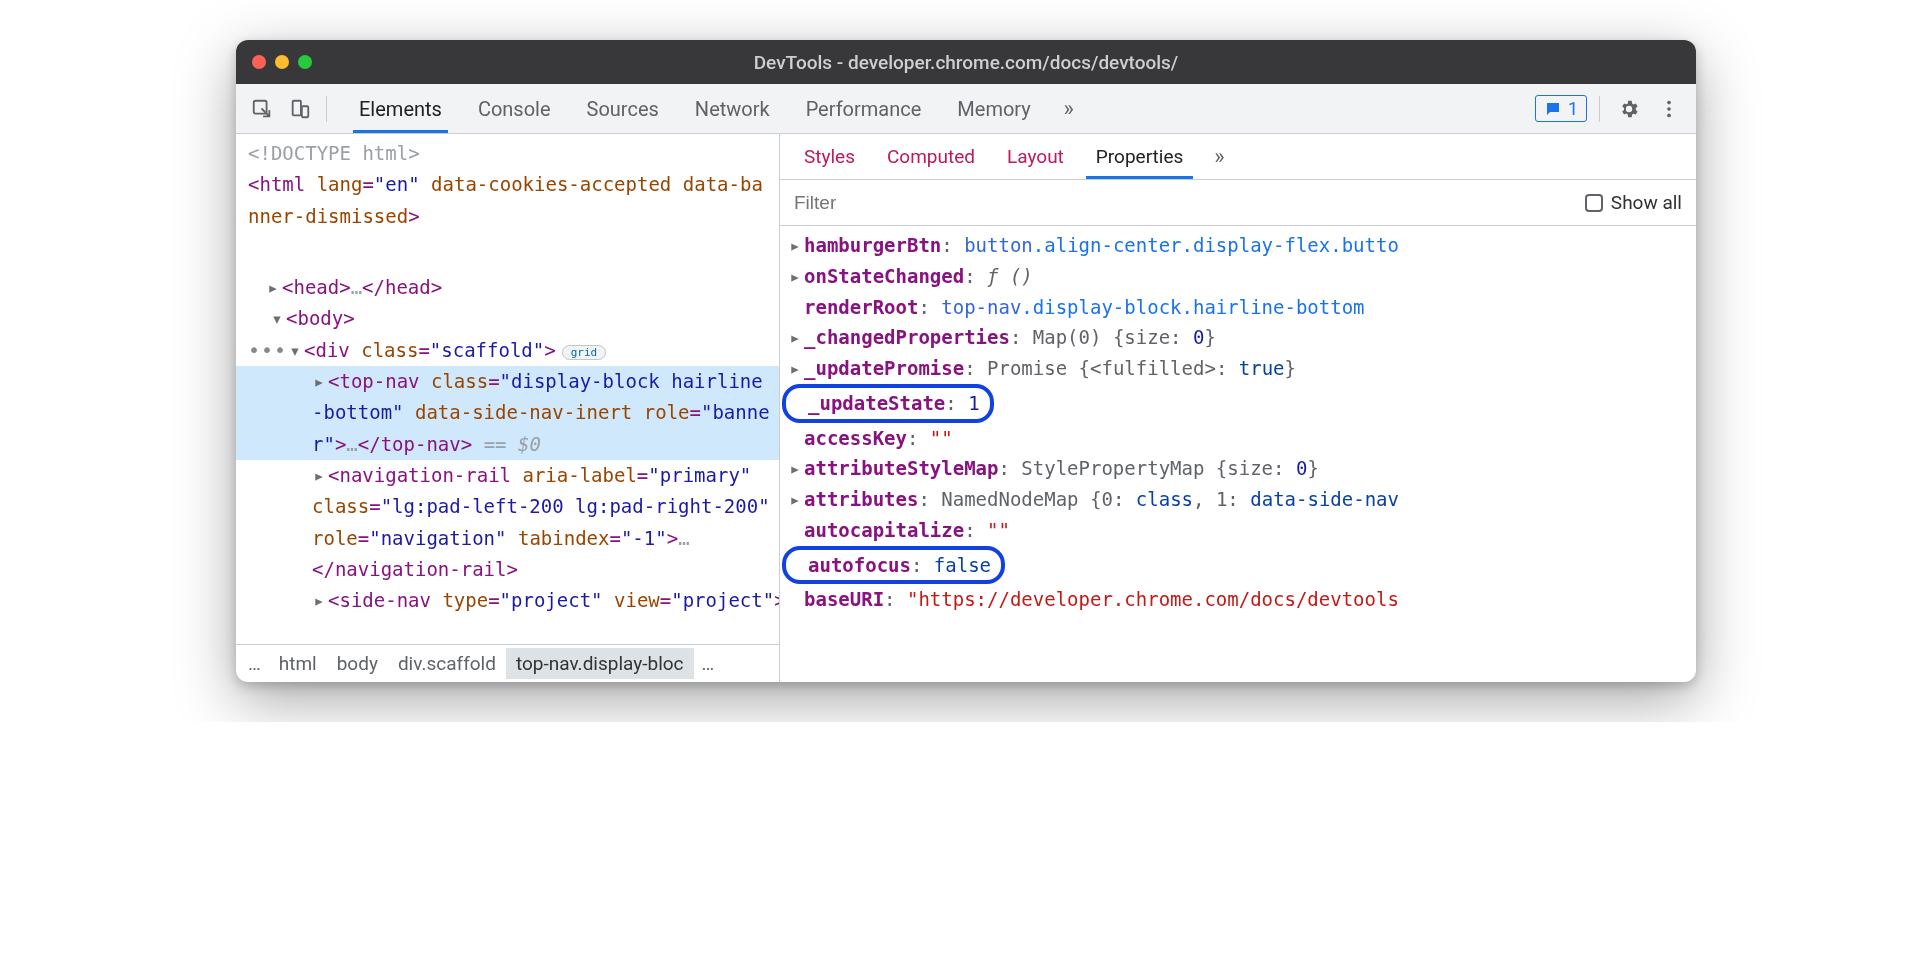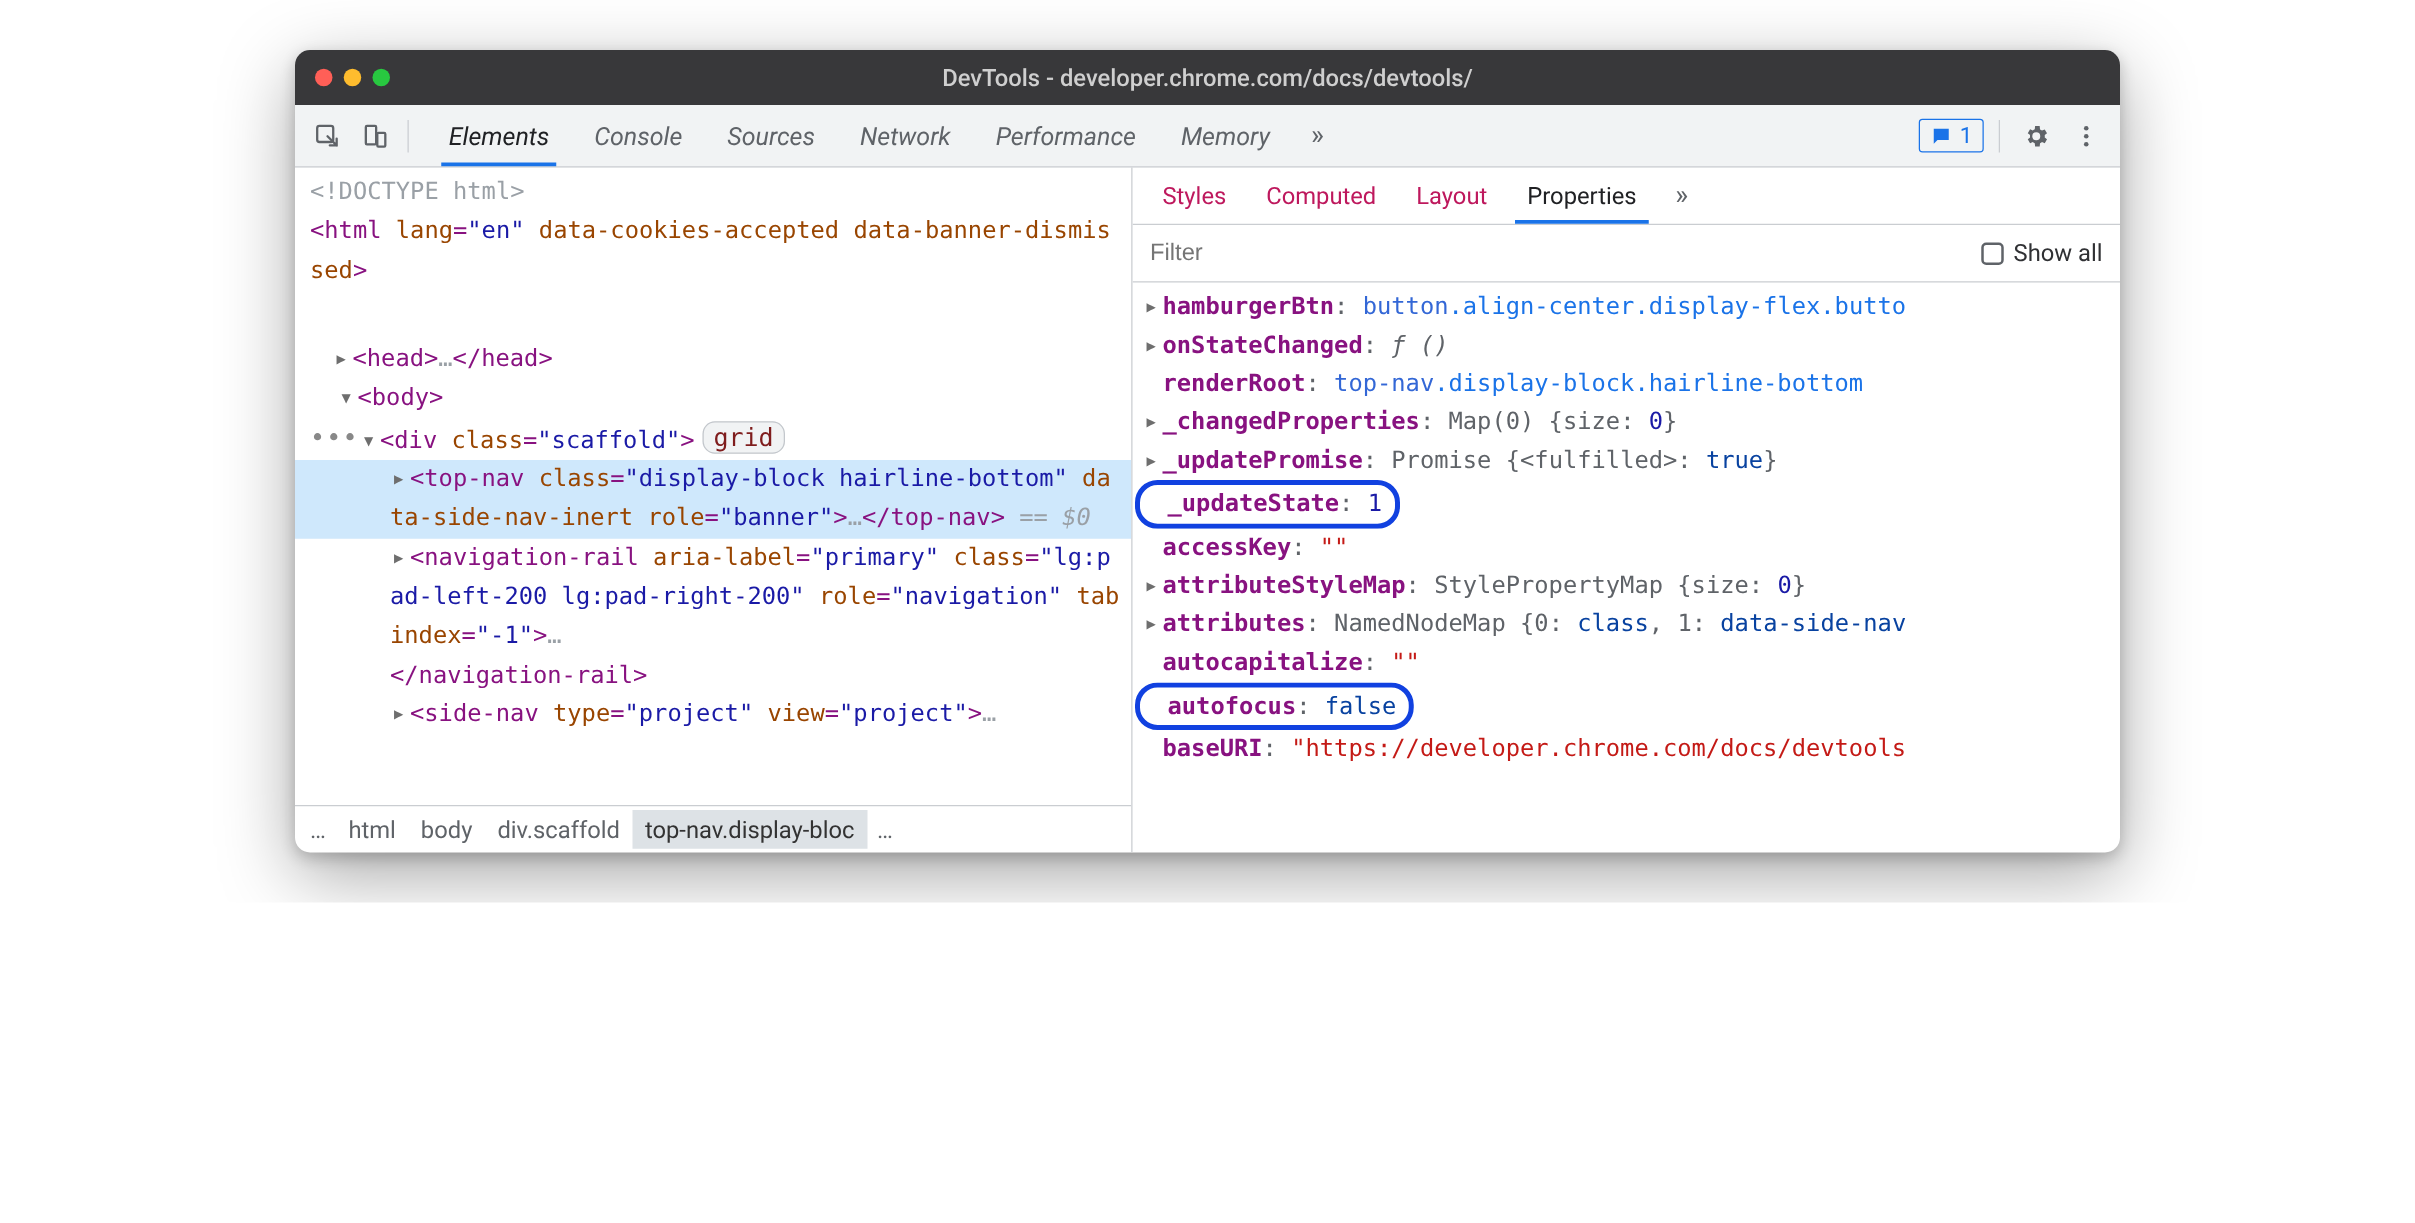--- a/index.html
+++ b/index.html
@@ -70,21 +70,20 @@
     align-items: stretch;
     flex: 1;
   }
   .main-tab {
     padding: 0 18px;
     display: flex; align-items: center;
     font-size: 20px;
     color: #5f6368;
     cursor: pointer;
     position: relative;
-    font-style: italic;
   }
   .main-tab.active {
     color: #202124;
   }
   .main-tab.active::after {
     content: '';
     position: absolute;
     bottom: 0; left: 12px; right: 12px;
     height: 3px;
     background: #1a73e8;
@@ -113,21 +112,21 @@
     width: 34px; height: 34px;
     display: flex; align-items: center; justify-content: center;
     color: #5f6368; cursor: pointer;
   }
   
   .panels {
     display: flex;
     height: 548px;
   }
   .dom-panel {
-    width: 670px;
+    width: 544px;
     border-right: 1px solid #cacdd1;
     display: flex; flex-direction: column;
     overflow: hidden;
   }
   .dom-tree {
     flex: 1;
     overflow: hidden;
     font-family: ui-monospace, Menlo, Consolas, monospace;
     font-size: 19px;
     line-height: 1.65;
@@ -161,22 +160,22 @@
   .tag { color: #881280; }
   .attr-name { color: #994500; }
   .attr-value { color: #1a1aa6; }
   .doctype, .gray-text { color: #9aa0a6; }
   .gray-eq { color: #9aa0a6; font-style: italic; }
   .pill {
     background: #f1f3f4;
     border: 1px solid #c3c7cc;
     border-radius: 10px;
     padding: 0 8px;
-    font-size: 20px;
-    color: #7f1d1d;
+    font-size: 11px;
+    color: #0369a1;
     margin-left: 6px;
     position: relative;
     top: -1px;
   }
   
   .breadcrumb {
     height: 38px;
     border-top: 1px solid #cacdd1;
     display: flex; align-items: center;
     font-size: 19px;

